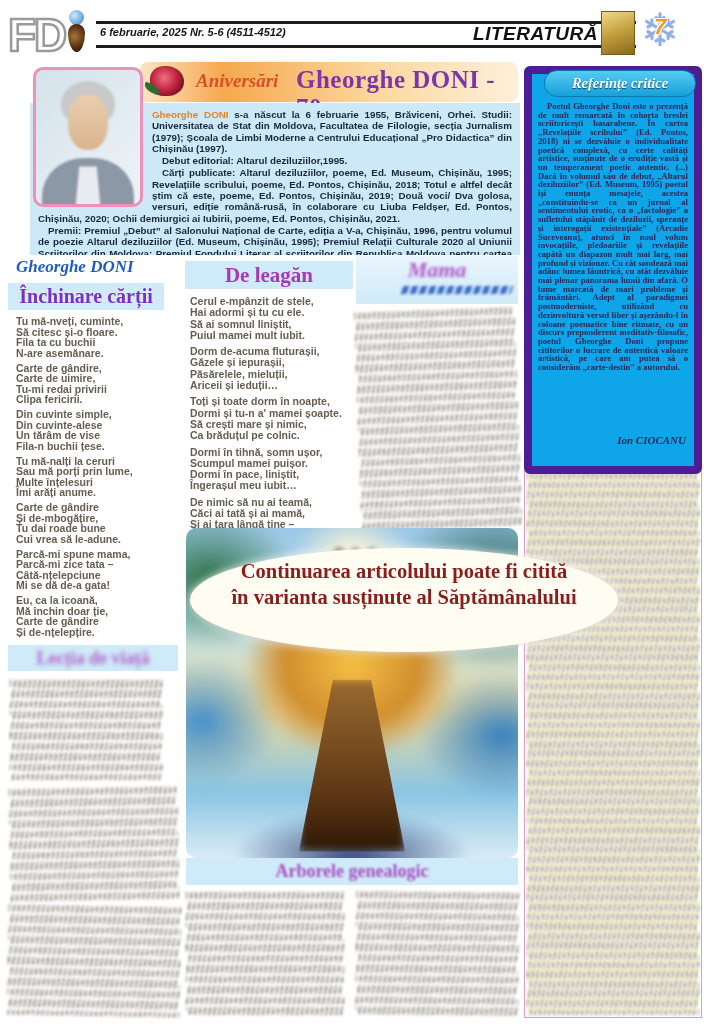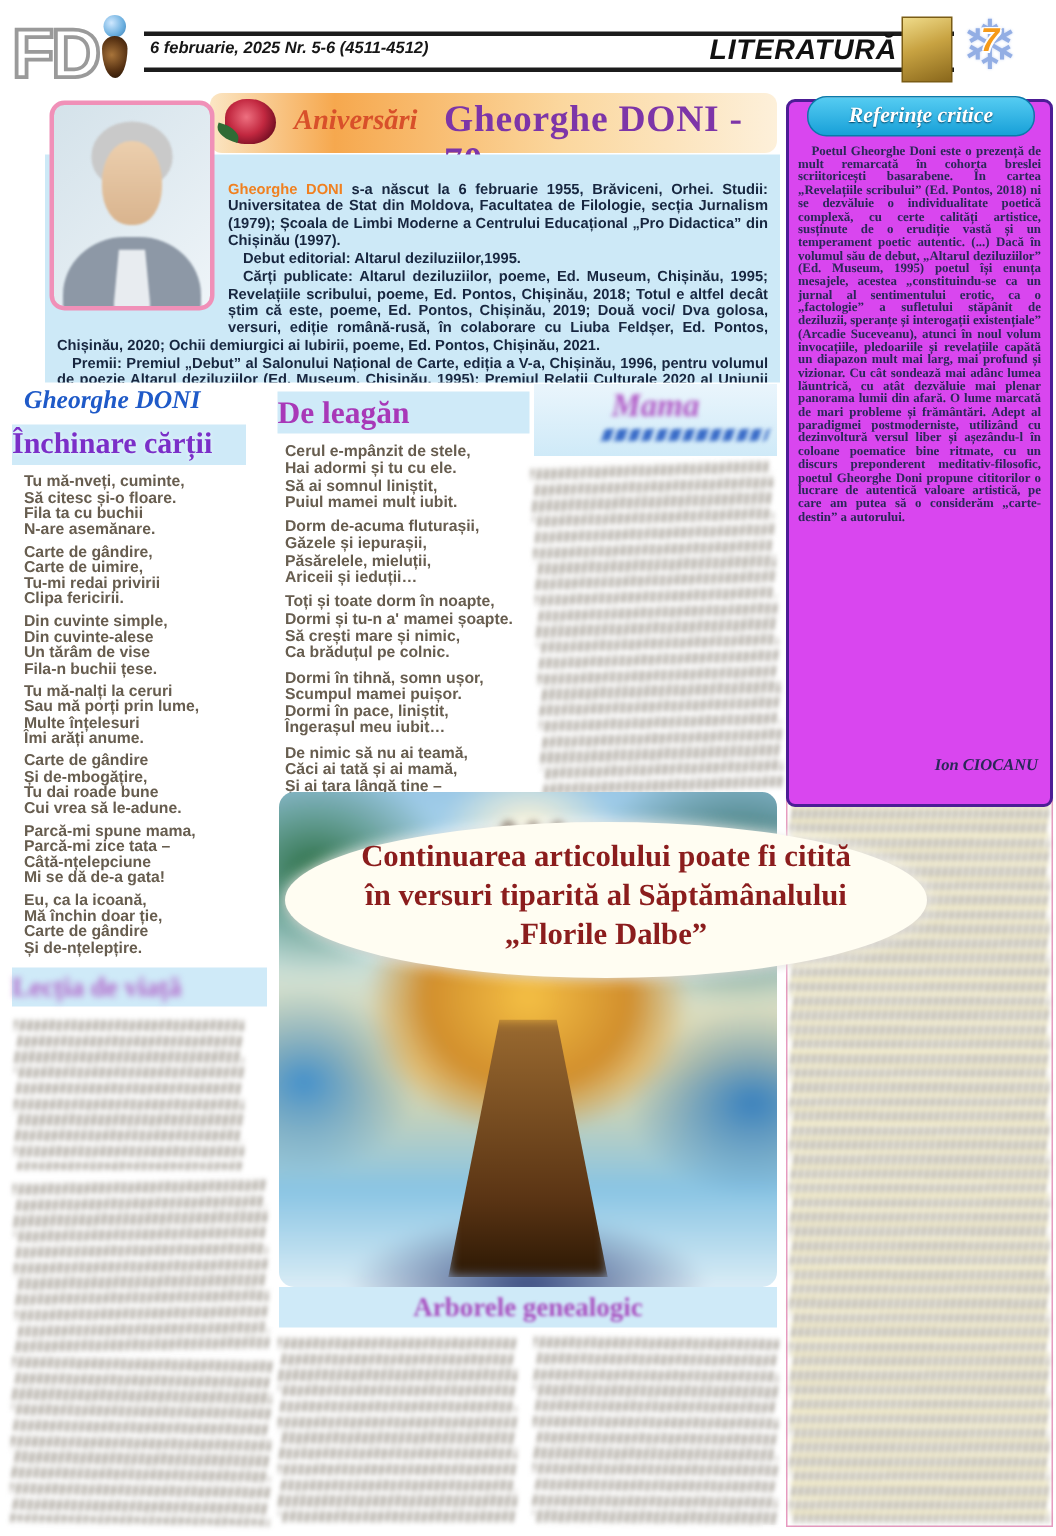--- a/index.html
+++ b/index.html
@@ -51,31 +51,31 @@
     border-radius:50% 50% 45% 45%;}
   .photo .face{position:absolute;left:31%;top:18%;width:38%;height:42%;
     background:linear-gradient(#eccfae,#d9b48e);border-radius:48% 48% 45% 45%;}
   .photo .body{position:absolute;left:6%;bottom:-2%;width:88%;height:36%;
     background:#8d98a6;border-radius:45% 45% 0 0/80% 80% 0 0;}
   .photo .shirt{position:absolute;left:38%;bottom:-2%;width:24%;height:30%;
     background:#e8ecf0;clip-path:polygon(15% 0,85% 0,100% 100%,0 100%);}
 
   
   .bio-box{left:30px;top:103px;width:490px;height:152px;background:#cde9f7;
-    padding:18px 8px 4px 8px;box-sizing:border-box;overflow:hidden;z-index:2;}
+    padding:6px 8px 4px 8px;box-sizing:border-box;overflow:hidden;z-index:2;}
   .bio-spacer{float:left;width:114px;height:102px;}
   .bio-box p{margin:0 0 1px 0;font-size:9.8px;line-height:11.3px;font-weight:bold;
     color:#17263f;text-align:justify;}
   .bio-box p.ind{text-indent:10px;}
   .bio-lead{color:#f08020;}
 
   
   .poem-author{left:16px;top:257px;width:166px;font-family:"Liberation Serif",serif;
     font-weight:bold;font-style:italic;font-size:17px;color:#1f5ac8;}
-  .title-band{background:#cfeaf8;font-family:"Liberation Serif",serif;
+  .title-band{background:#cfeaf8;text-align:center;font-family:"Liberation Serif",serif;
     font-weight:bold;}
   .poem1-band{left:8px;top:283px;width:156px;height:27px;}
   .poem1-title{font-size:20px;line-height:27px;color:#7b2fc8;text-shadow:0 0 3px #eaf6ff;}
   .poem2-band{left:185px;top:261px;width:168px;height:28px;}
   .poem2-title{font-size:21px;line-height:28px;color:#a838b8;}
   .stanza{white-space:pre-line;font-weight:bold;color:#675d4f;
     font-size:10.5px;line-height:10.5px;margin:0 0 4.5px 0;}
   .poem1-body{left:16px;top:316px;width:168px;}
   .poem2-body{left:190px;top:296px;width:166px;}
   .poem2-body .stanza{line-height:11.3px;margin-bottom:5px;}
@@ -126,22 +126,22 @@
   .oval div{font-family:"Liberation Serif",serif;font-weight:bold;font-size:20.5px;
     line-height:26px;color:#8b1d1d;}
 
   
   .tree-caption-band{left:186px;top:858px;width:332px;height:27px;background:#cfeaf8;
     text-align:center;z-index:2;}
   .tree-caption{font-family:"Liberation Serif",serif;font-weight:bold;font-size:18px;
     line-height:27px;color:#a84fc0;filter:blur(1.1px);}
 
   
-  .critique-box{left:524px;top:66px;width:178px;height:472px;background:#d946ef;
-    border:2px solid #4c1d95;border-radius:6px;box-sizing:border-box;z-index:2;}
+  .critique-box{left:524px;top:66px;width:178px;height:408px;background:#0ea5e9;
+    border:8px solid #4c1d95;border-radius:6px;box-sizing:border-box;z-index:2;}
   .critique-badge{position:absolute;left:12px;top:-4px;width:150px;height:25px;border-radius:13px;
     background:linear-gradient(to bottom,#55ccf2,#18a0d8);border:1.5px solid #0a7aaa;
     text-align:center;}
   .critique-badge span{font-family:"Liberation Serif",serif;font-style:italic;font-weight:bold;
     font-size:14.5px;line-height:24px;color:#fff;text-shadow:0 1px 1px #046;}
   .critique-body{position:absolute;left:6px;right:6px;top:28px;bottom:18px;overflow:hidden;
     font-family:"Liberation Serif",serif;font-weight:bold;font-size:8.6px;line-height:8.7px;
     color:#2a2858;text-align:justify;text-indent:9px;}
   .critique-author{position:absolute;right:8px;bottom:20px;font-family:"Liberation Serif",serif;
     font-weight:bold;font-style:italic;font-size:11px;color:#2a2858;}
@@ -271,22 +271,21 @@
     <div class="trunk"></div>
     <div class="figures">
         <i></i>
         <i></i>
         <i></i>
       </div>
   </div>
 
   <div class="abs oval">
     <div>Continuarea articolului poate fi citită</div>
-    <div>în versuri tiparită al Săptămânalului</div>
-    <div>„Florile Dalbe”</div>
+    <div>în varianta susținute al Săptămânalului</div>
   </div>
 
   <div class="abs tree-caption-band">
     <div class="tree-caption">Arborele genealogic</div>
   </div>
   <div class="abs blur-lines" style="left:186px;top:892px;width:158px;height:124px;"></div>
   <div class="abs blur-lines" style="left:356px;top:892px;width:162px;height:124px;transform:rotate(.5deg);"></div>
 
   <div class="abs critique-box">
     <div class="critique-badge">

